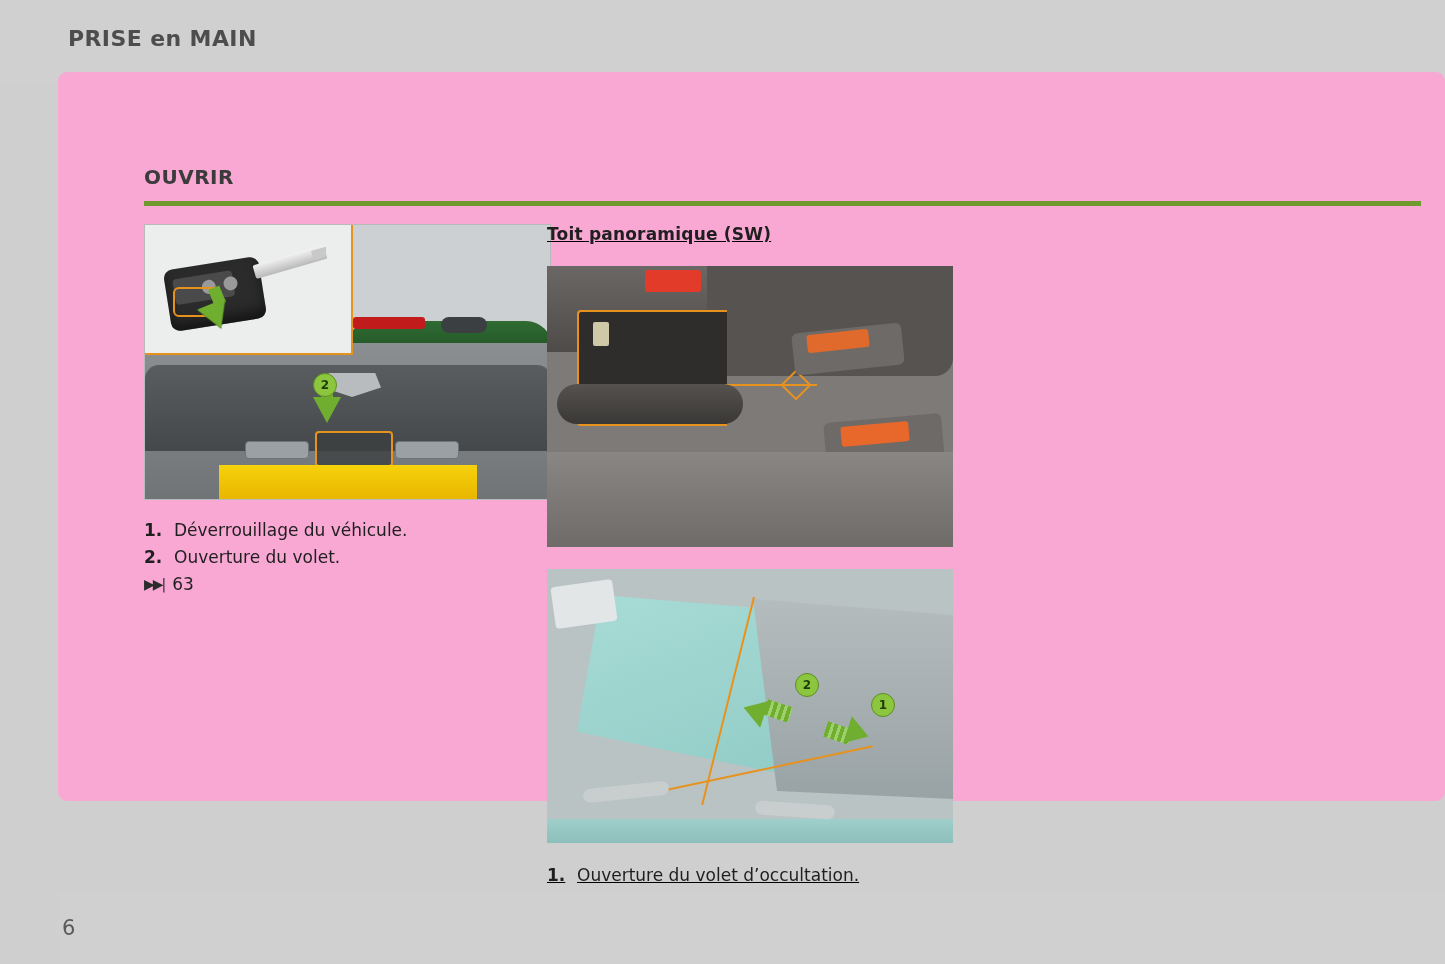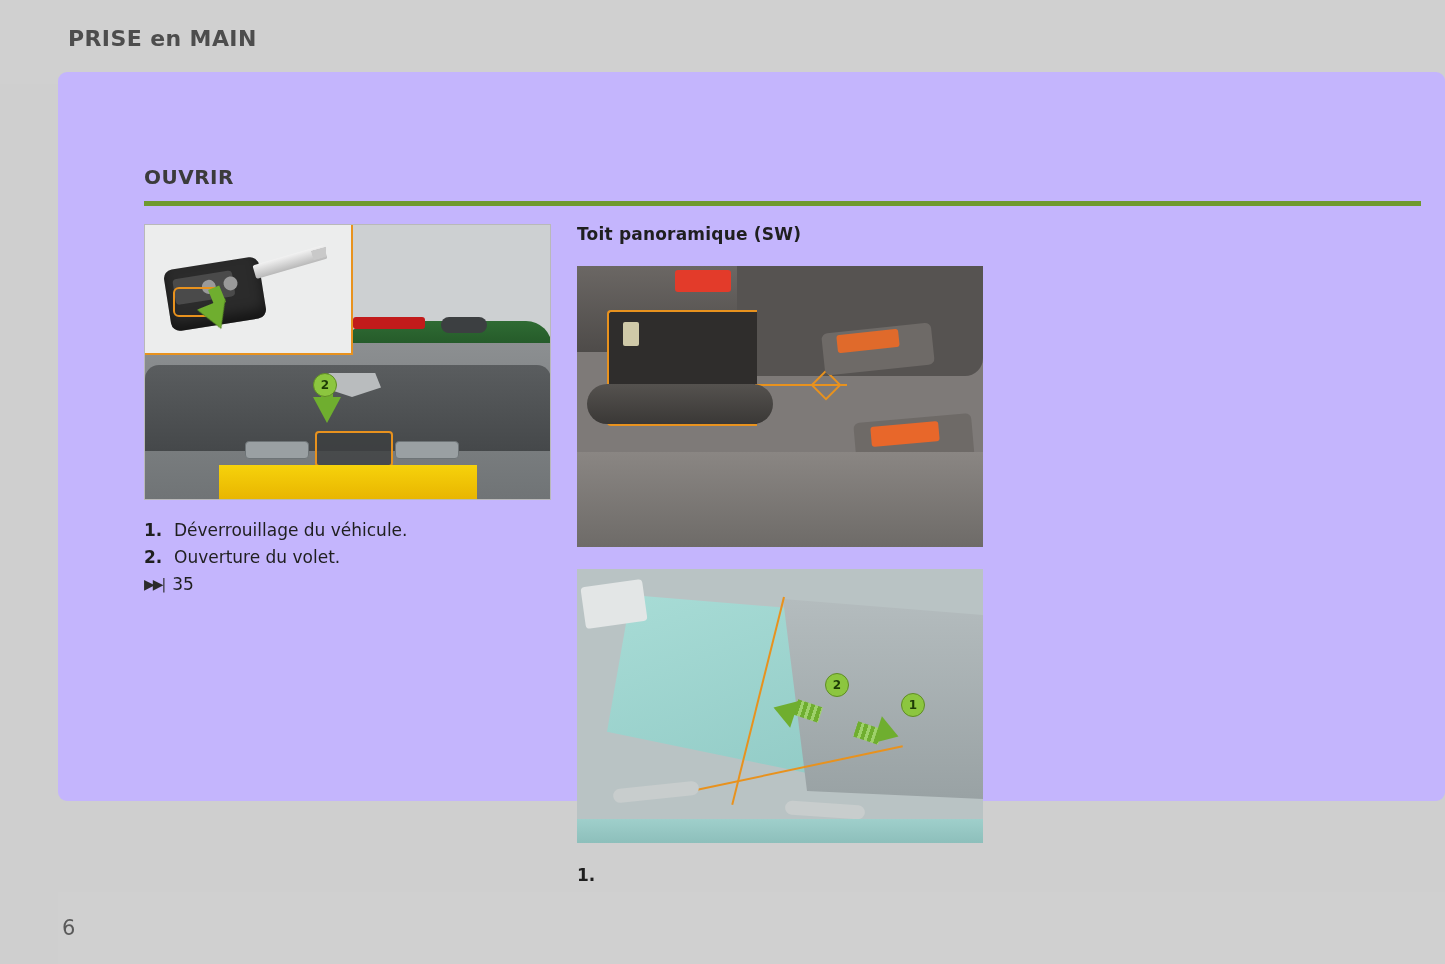--- a/index.html
+++ b/index.html
@@ -33,21 +33,21 @@
     letter-spacing: 0.4px;
   }
 
   
   .page-sheet {
     position: absolute;
     left: 58px;
     top: 72px;
     width: 1387px;
     height: 729px;
-    background: #c4b5fd;
+    background: #f9a8d4;
     border-radius: 9px;
   }
   .footer-band {
     position: absolute;
     left: 58px;
     top: 892px;
     width: 1387px;
     height: 72px;
     background: #d0d0d0;
   }
@@ -73,21 +73,21 @@
     position: absolute;
     left: 86px;
     top: 129px;
     width: 1277px;
     height: 5px;
     background: #6f9a2e;
   }
 
   
   .col-left { position: absolute; left: 86px; top: 152px; width: 410px; }
-  .col-right { position: absolute; left: 519px; top: 152px; width: 410px; }
+  .col-right { position: absolute; left: 489px; top: 152px; width: 410px; text-decoration: underline; }
 
   .sub-title {
     font-size: 17px;
     font-weight: bold;
     color: #1f1f1f;
     margin: 0 0 22px 0;
     letter-spacing: 0.2px;
   }
 
   
@@ -395,21 +395,21 @@
         <span>Déverrouillage du véhicule.</span>
       </li>
       <li>
         <span class="caption-num">2.</span>
         <span>Ouverture du volet.</span>
       </li>
     </ul>
 
     <div class="ref-line">
       <span class="ref-icon">▶▶|</span>
-      <span>35</span>
+      <span>63</span>
     </div>
   </div>
 
   <div class="col-right">
     <div class="sub-title">Toit panoramique (SW)</div>
 
     <div class="figure fig-console">
       <div class="c-bg"></div>
       <div class="c-top"></div>
       <div class="c-headrest"></div>
@@ -442,20 +442,21 @@
       <div class="badge r-badge2">2</div>
 
       <div class="r-arrow1-tail"></div>
       <div class="r-arrow1"></div>
       <div class="badge r-badge1">1</div>
     </div>
 
     <ul class="caption-list">
       <li>
         <span class="caption-num">1.</span>
+        <span>Ouverture du volet d’occultation.</span>
       </li>
       <li>
         <span class="caption-num">2.</span>
         <span>Fermeture du volet d’occultation.</span>
       </li>
     </ul>
 
     <div class="ref-line">
       <span class="ref-icon">▶▶|</span>
       <span>78</span>

